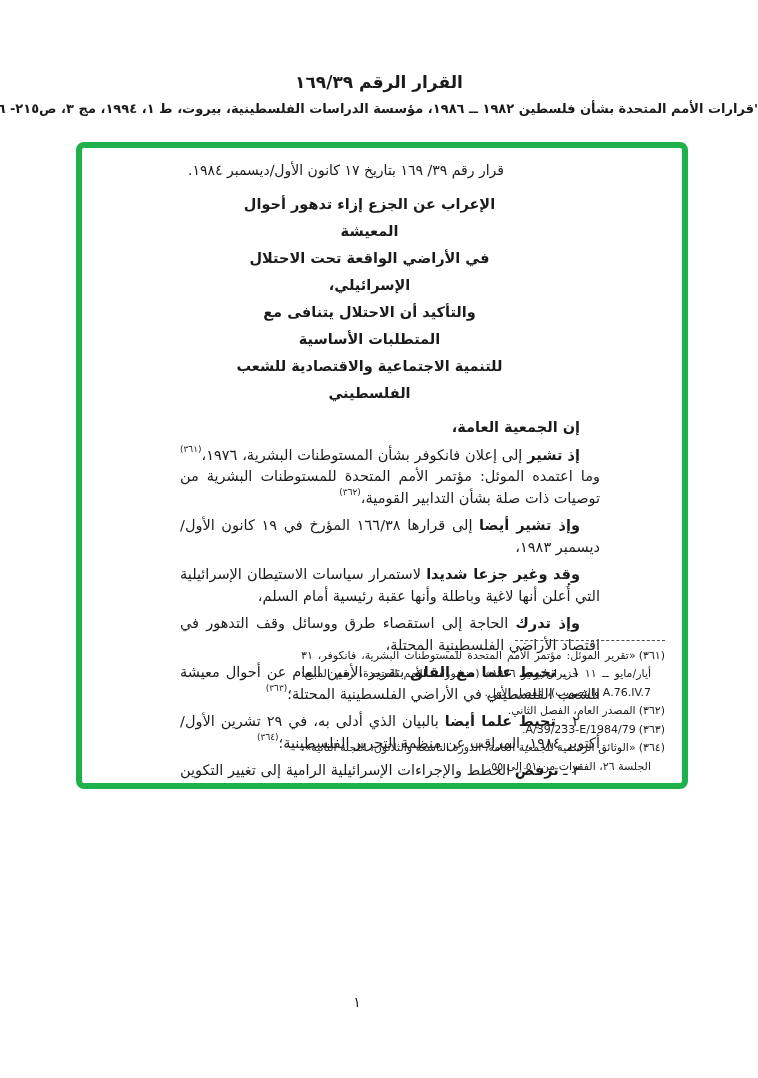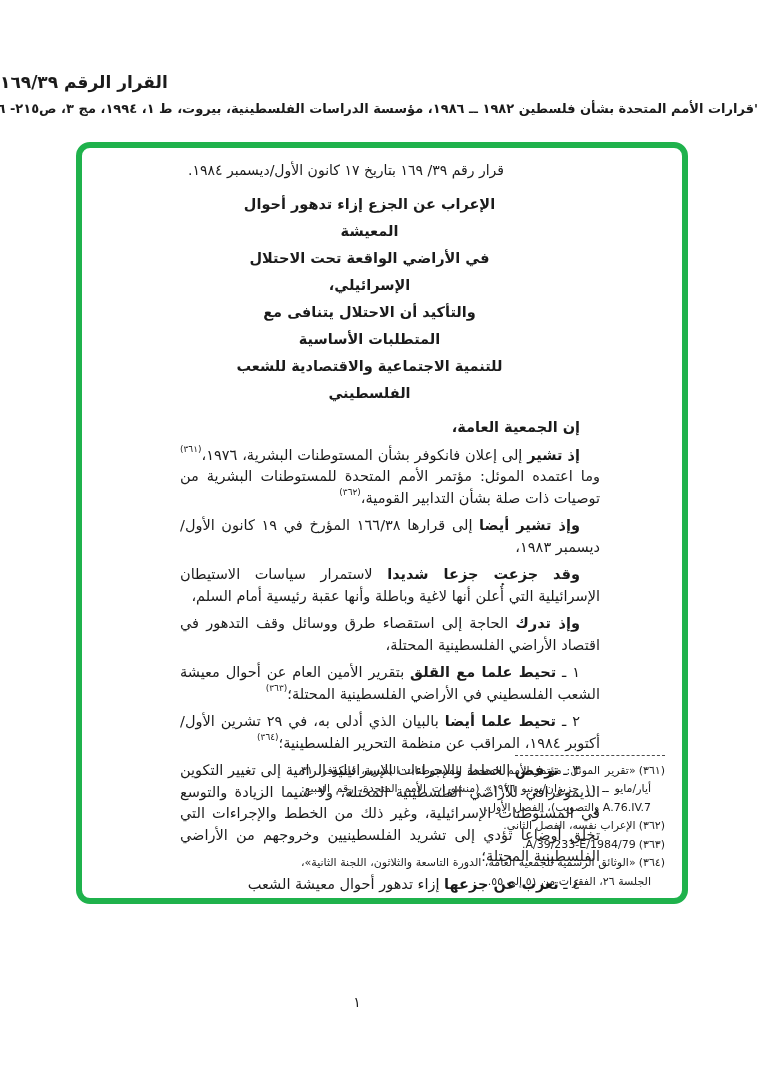--- a/index.html
+++ b/index.html
@@ -4,30 +4,30 @@
 <style>
   * { margin:0; padding:0; box-sizing:border-box; }
   html,body { background:#ffffff; }
   body {
     width:758px; height:1078px; position:relative;
     font-family:"DejaVu Sans", sans-serif;
     direction:rtl; color:#1b1b1b; overflow:hidden;
   }
   .doc-title {
     position:absolute; top:72px; left:0; right:0;
-    text-align:left; font-weight:bold; font-size:17px;
+    text-align:center; font-weight:bold; font-size:17px;
   }
   .citation {
     position:absolute; top:101px; left:0; right:0;
     text-align:right; font-weight:bold; font-size:13px; letter-spacing:0;
     white-space:nowrap;
   }
   .frame {
-    position:absolute; left:76px; top:142px; width:612px; height:762px;
-    border:6px solid #1fb24c; border-radius:14px; overflow:hidden;
+    position:absolute; left:76px; top:142px; width:612px; height:647px;
+    border:6px solid #1fb24c; border-radius:8px; overflow:hidden;
   }
   .heading-wrap { margin:14px 170px 10px 98px; text-align:center; }
   .date-line { font-size:14px; margin-bottom:13px; }
   .heading-lines { font-weight:bold; font-size:14.5px; line-height:27px;margin-left:47px; }
   .body-col { margin:4px 82px 17px 98px; }
   .para {
     font-size:14.5px; line-height:21.5px; text-align:justify;
     text-indent:20px; margin-bottom:6px;
   }
   .para .b { font-weight:bold; }
@@ -64,35 +64,35 @@
       <div>في الأراضي الواقعة تحت الاحتلال الإسرائيلي،</div>
       <div>والتأكيد أن الاحتلال يتنافى مع المتطلبات الأساسية</div>
       <div>للتنمية الاجتماعية والاقتصادية للشعب الفلسطيني</div>
     </div>
   </div>
 
   <div class="body-col">
       <div class="para"><span class="b">إن الجمعية العامة،</span></div>
       <div class="para"><span class="b">إذ تشير</span><span> إلى إعلان فانكوفر بشأن المستوطنات البشرية، ١٩٧٦،</span><sup>(٣٦١)</sup><span> وما اعتمده الموئل: مؤتمر الأمم المتحدة للمستوطنات البشرية من توصيات ذات صلة بشأن التدابير القومية،</span><sup>(٣٦٢)</sup></div>
       <div class="para"><span class="b">وإذ تشير أيضا</span><span> إلى قرارها ١٦٦/٣٨ المؤرخ في ١٩ كانون الأول/ديسمبر ١٩٨٣،</span></div>
-      <div class="para"><span class="b">وقد جزعت جزعا شديدا</span><span> لاستمرار سياسات الاستيطان الإسرائيلية التي أُعلن أنها لاغية وباطلة وأنها عقبة رئيسية أمام السلم،</span></div>
+      <div class="para"><span class="b">وقد وغير جزعا شديدا</span><span> لاستمرار سياسات الاستيطان الإسرائيلية التي أُعلن أنها لاغية وباطلة وأنها عقبة رئيسية أمام السلم،</span></div>
       <div class="para"><span class="b">وإذ تدرك</span><span> الحاجة إلى استقصاء طرق ووسائل وقف التدهور في اقتصاد الأراضي الفلسطينية المحتلة،</span></div>
       <div class="para"><span>١ ـ </span><span class="b">تحيط علما مع القلق</span><span> بتقرير الأمين العام عن أحوال معيشة الشعب الفلسطيني في الأراضي الفلسطينية المحتلة؛</span><sup>(٣٦٣)</sup></div>
       <div class="para"><span>٢ ـ </span><span class="b">تحيط علما أيضا</span><span> بالبيان الذي أدلى به، في ٢٩ تشرين الأول/أكتوبر ١٩٨٤، المراقب عن منظمة التحرير الفلسطينية؛</span><sup>(٣٦٤)</sup></div>
       <div class="para"><span>٣ ـ </span><span class="b">ترفض</span><span> الخطط والإجراءات الإسرائيلية الرامية إلى تغيير التكوين الديموغرافي للأراضي الفلسطينية المحتلة، ولا سيما الزيادة والتوسع في المستوطنات الإسرائيلية، وغير ذلك من الخطط والإجراءات التي تخلق أوضاعا تؤدي إلى تشريد الفلسطينيين وخروجهم من الأراضي الفلسطينية المحتلة؛</span></div>
       <div class="para"><span>٤ ـ </span><span class="b">تعرب عن جزعها</span><span> إزاء تدهور أحوال معيشة الشعب</span></div>
     </div>
 
   <div class="footnotes">
     <div class="fn-rule"></div>
     <div class="footnote">
       <span class="fn-num">(٣٦١)</span><span>«تقرير الموئل: مؤتمر الأمم المتحدة للمستوطنات البشرية، فانكوفر، ٣١ أيار/مايو ــ ١١ حزيران/يونيو ١٩٧٦» (منشورات الأمم المتحدة، رقم المبيع: A.76.IV.7 والتصويب)، الفصل الأول.</span>
     </div>
     <div class="footnote">
-      <span class="fn-num">(٣٦٢)</span><span>الإعراب نفسه، الفصل الثاني.</span>
+      <span class="fn-num">(٣٦٢)</span><span>المصدر العام، الفصل الثاني.</span>
     </div>
     <div class="footnote">
       <span class="fn-num">(٣٦٣)</span><span>A/39/233-E/1984/79.</span>
     </div>
     <div class="footnote">
       <span class="fn-num">(٣٦٤)</span><span>«الوثائق الرسمية للجمعية العامة، الدورة التاسعة والثلاثون، اللجنة الثانية»، الجلسة ٢٦، الفقرات من ٥١ إلى ٥٥.</span>
     </div>
   </div>
 </div>
 

